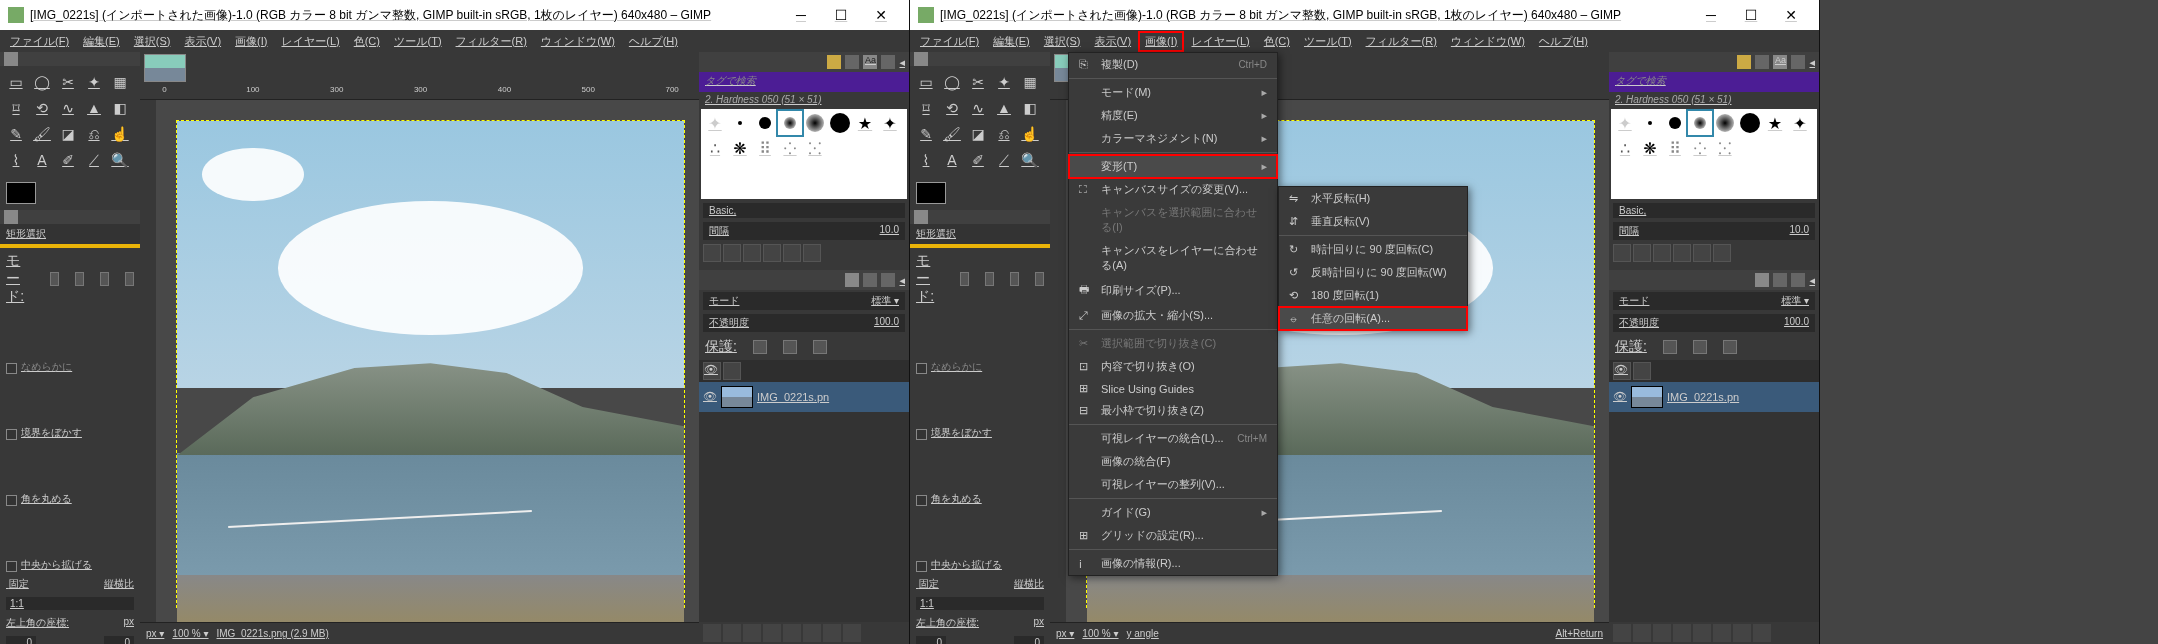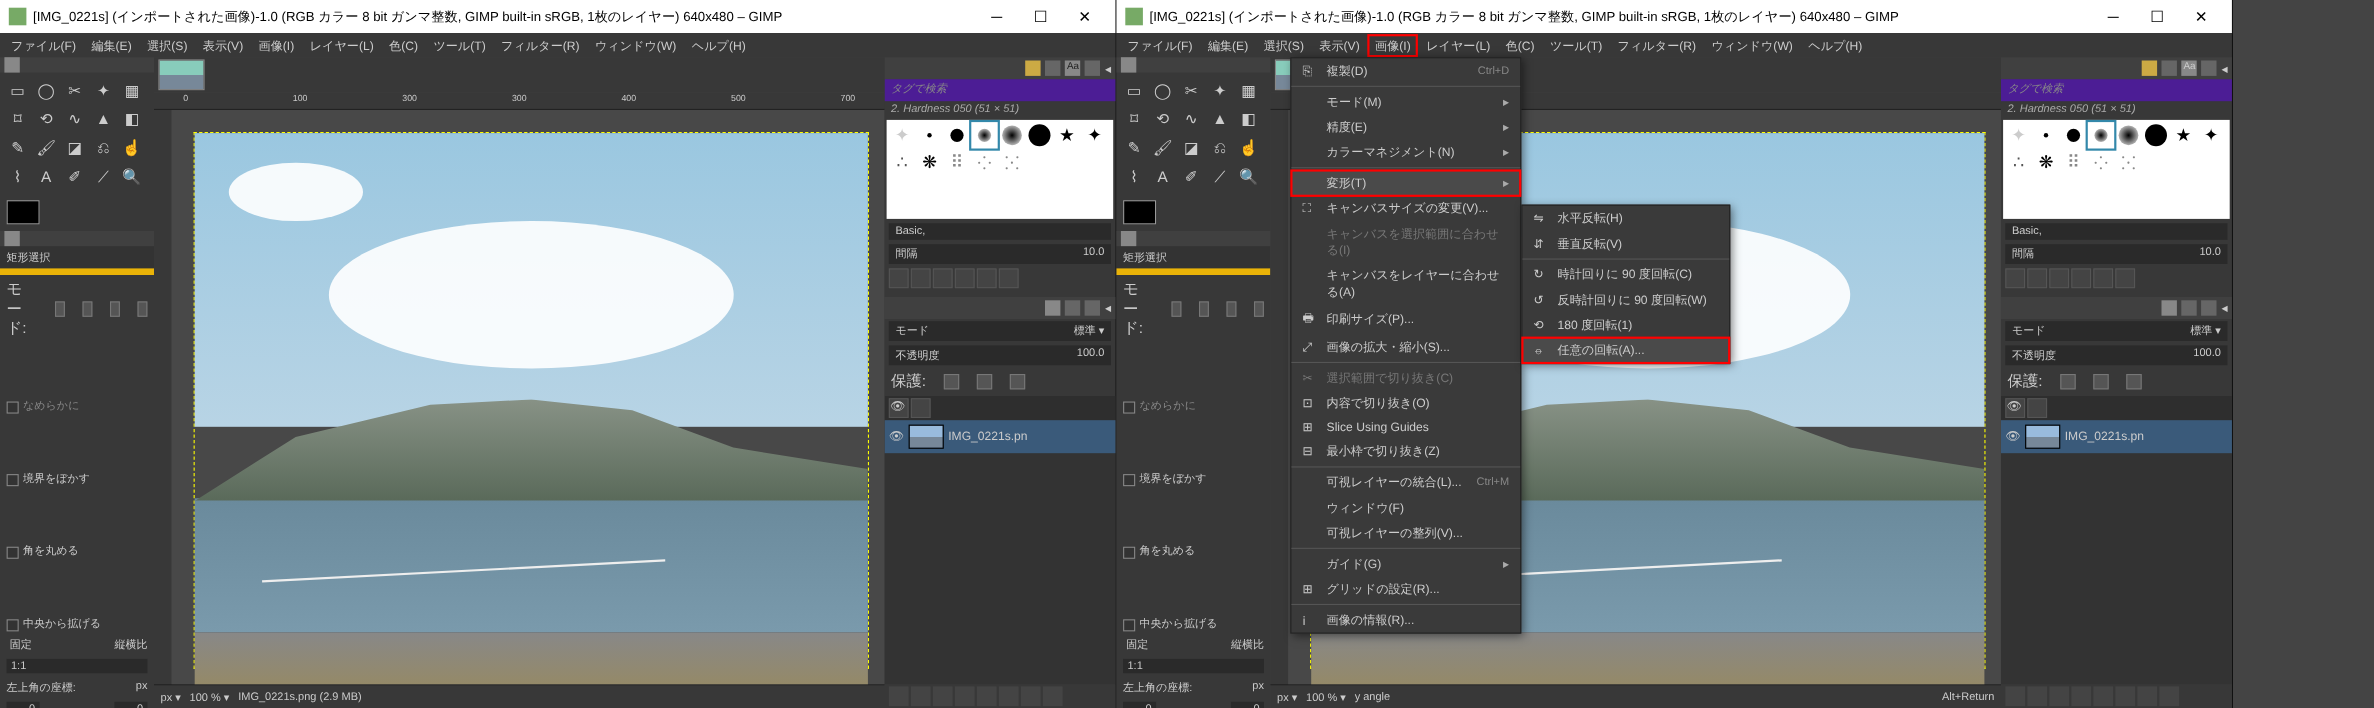--- a/index.html
+++ b/index.html
@@ -1,36 +1,36 @@
 <!DOCTYPE html>
 <html><head>
 <meta charset="utf-8">
 <style>
 * { margin: 0; padding: 0; box-sizing: border-box; }
 body { font-family: "Meiryo", "MS Gothic", sans-serif; font-size: 11px; color: #ccc; background: #444; overflow: hidden; }
-.container { display: flex; width: 2030px; height: 644px; }
+.container { display: flex; width: 1820px; height: 644px; text-decoration: underline; }
 .gimp-window { width: 1079px; height: 644px; background: #2a2a2a; display: flex; flex-direction: column; border-right: 1px solid #111; position: relative; }
 .titlebar { height: 30px; background: #fff; color: #000; display: flex; align-items: center; padding: 0 8px; }
 .titlebar .icon { width: 16px; height: 16px; background: #7a6; margin-right: 6px; }
 .titlebar .title { flex: 1; font-size: 12px; }
 .titlebar .wc { width: 40px; text-align: center; font-size: 14px; }
 .menubar { height: 22px; background: #383838; display: flex; align-items: center; padding: 0 4px; gap: 2px; }
 .menubar .mitem { padding: 2px 6px; cursor: default; font-size: 11px; }
 .menubar .mitem.hl { outline: 2px solid red; outline-offset: -1px; }
 .body { flex: 1; display: flex; min-height: 0; }
 .leftpanel { width: 140px; background: #383838; display: flex; flex-direction: column; }
 .tabrow { height: 20px; background: #404040; display: flex; align-items: center; gap: 4px; padding: 0 4px; }
 .tabicon { width: 14px; height: 14px; background: #666; }
 .tabicon.sel { background: #888; }
 .toolbox { display: flex; flex-wrap: wrap; padding: 4px; gap: 2px; }
 .tool { width: 24px; height: 24px; display: flex; align-items: center; justify-content: center; font-size: 14px; }
 .colorswatch { padding: 6px; }
 .colorswatch .sw { width: 30px; height: 22px; border: 1px solid #999; background: #000; position: relative; }
 .colorswatch .sw::after { content: ''; position: absolute; width: 30px; height: 22px; border: 1px solid #999; background: #fff; left: 8px; top: 8px; z-index: -1; }
-.optlabel { background: #333; padding: 3px 6px; font-size: 10px; border-bottom: 6px solid #eab308; }
+.optlabel { background: #333; padding: 3px 6px; font-size: 10px; border-bottom: 4px solid #eab308; }
 .mode-row { padding: 4px 6px; font-size: 14px; display: flex; align-items: center; gap: 16px; }
 .mode-row .ic { width: 14px; height: 14px; background: #555; border: 1px solid #777; }
 .checkrow { padding: 2px 6px; font-size: 10px; display: flex; align-items: flex-end; gap: 4px; margin-top: 48px; }
 .checkrow .cb { width: 11px; height: 11px; border: 1px solid #888; background: #333; }
 .valrow { padding: 3px 6px; font-size: 10px; display: flex; justify-content: space-between; }
 .valrow .field { background: #2a2a2a; padding: 1px 4px; min-width: 30px; text-align: right; }
 .center { flex: 1; display: flex; flex-direction: column; background: #454545; min-width: 0; position: relative; }
 .thumbbar { height: 32px; background: #383838; display: flex; align-items: center; padding: 4px; }
 .thumb { width: 42px; height: 28px; background: linear-gradient(to bottom, #8cb 50%, #789 50%); border: 1px solid #888; }
 .rulerx { height: 16px; background: #383838; border-bottom: 1px solid #222; position: relative; }
@@ -621,21 +621,21 @@
           <span class="lab">最小枠で切り抜き(Z)</span>
         </div>
     <div class="row sep"></div>
     <div class="row">
           <span class="ric"></span>
           <span class="lab">可視レイヤーの統合(L)...</span>
           <span class="sc">Ctrl+M</span>
         </div>
     <div class="row">
           <span class="ric"></span>
-          <span class="lab">ウィンドウ(F)</span>
+          <span class="lab">画像の統合(F)</span>
         </div>
     <div class="row">
           <span class="ric"></span>
           <span class="lab">可視レイヤーの整列(V)...</span>
         </div>
     <div class="row sep"></div>
     <div class="row">
           <span class="ric"></span>
           <span class="lab">ガイド(G)</span>
           <span class="arr">▸</span>

